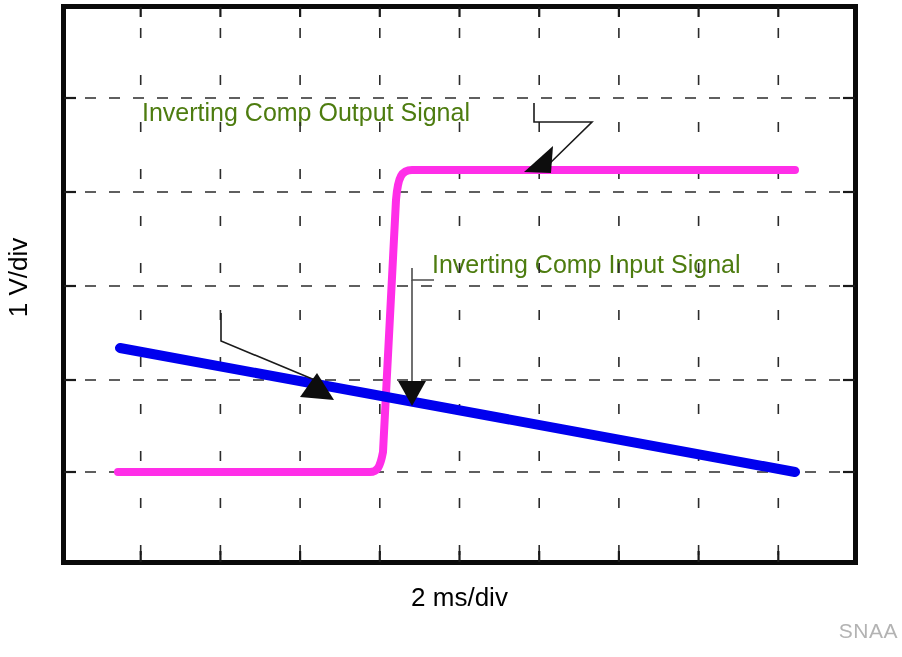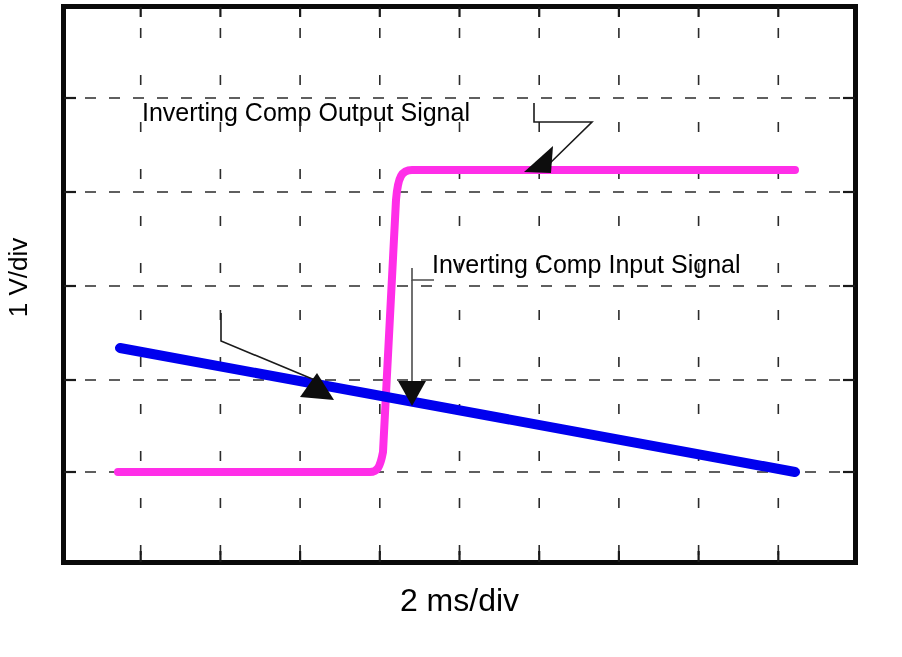--- a/index.html
+++ b/index.html
@@ -10,24 +10,24 @@
 
   
   .plot-frame{position:absolute;left:61px;top:4px;width:797px;height:561px;
               border:5px solid #0a0a0a;box-sizing:border-box;background:#fff;}
 
   
   .ylabel{position:absolute;left:-42px;top:262px;width:120px;
           transform:rotate(-90deg);transform-origin:center center;
           font-size:26px;text-align:center;white-space:nowrap;}
   .xlabel{position:absolute;left:61px;top:582px;width:797px;
-          font-size:32px;text-align:center;white-space:nowrap;}
+          font-size:26px;text-align:center;white-space:nowrap;}
 
   
-  .ann{position:absolute;font-size:25px;white-space:nowrap;color:#000000;}
+  .ann{position:absolute;font-size:25px;white-space:nowrap;color:#4d7c0f;}
   .ann-out{left:142px;top:98px;}
   .ann-vref{left:85px;top:245px;}
   .ann-in{left:432px;top:250px;}
 
   
   .watermark{position:absolute;left:790px;top:619px;width:108px;
              font-size:21px;color:#b3b3b3;text-align:right;letter-spacing:.5px;}
 
   svg{position:absolute;left:0;top:0;width:902px;height:657px;
       pointer-events:none;overflow:visible;}
@@ -38,20 +38,21 @@
 <div id="scope">
 
   <div class="plot-frame"></div>
 
   <div class="ylabel">1 V/div</div>
   <div class="xlabel">2 ms/div</div>
 
   <div class="ann ann-out">Inverting Comp Output Signal</div>
   <div class="ann ann-in">Inverting Comp Input Signal</div>
 
+  <div class="watermark">SNAA</div>
 
   <svg viewBox="0 0 902 657" xmlns="http://www.w3.org/2000/svg">
 
     <defs>
       <clipPath id="plotclip">
         <rect x="64" y="7" width="791" height="555"></rect>
       </clipPath>
     </defs>
 
     <g clip-path="url(#plotclip)">

